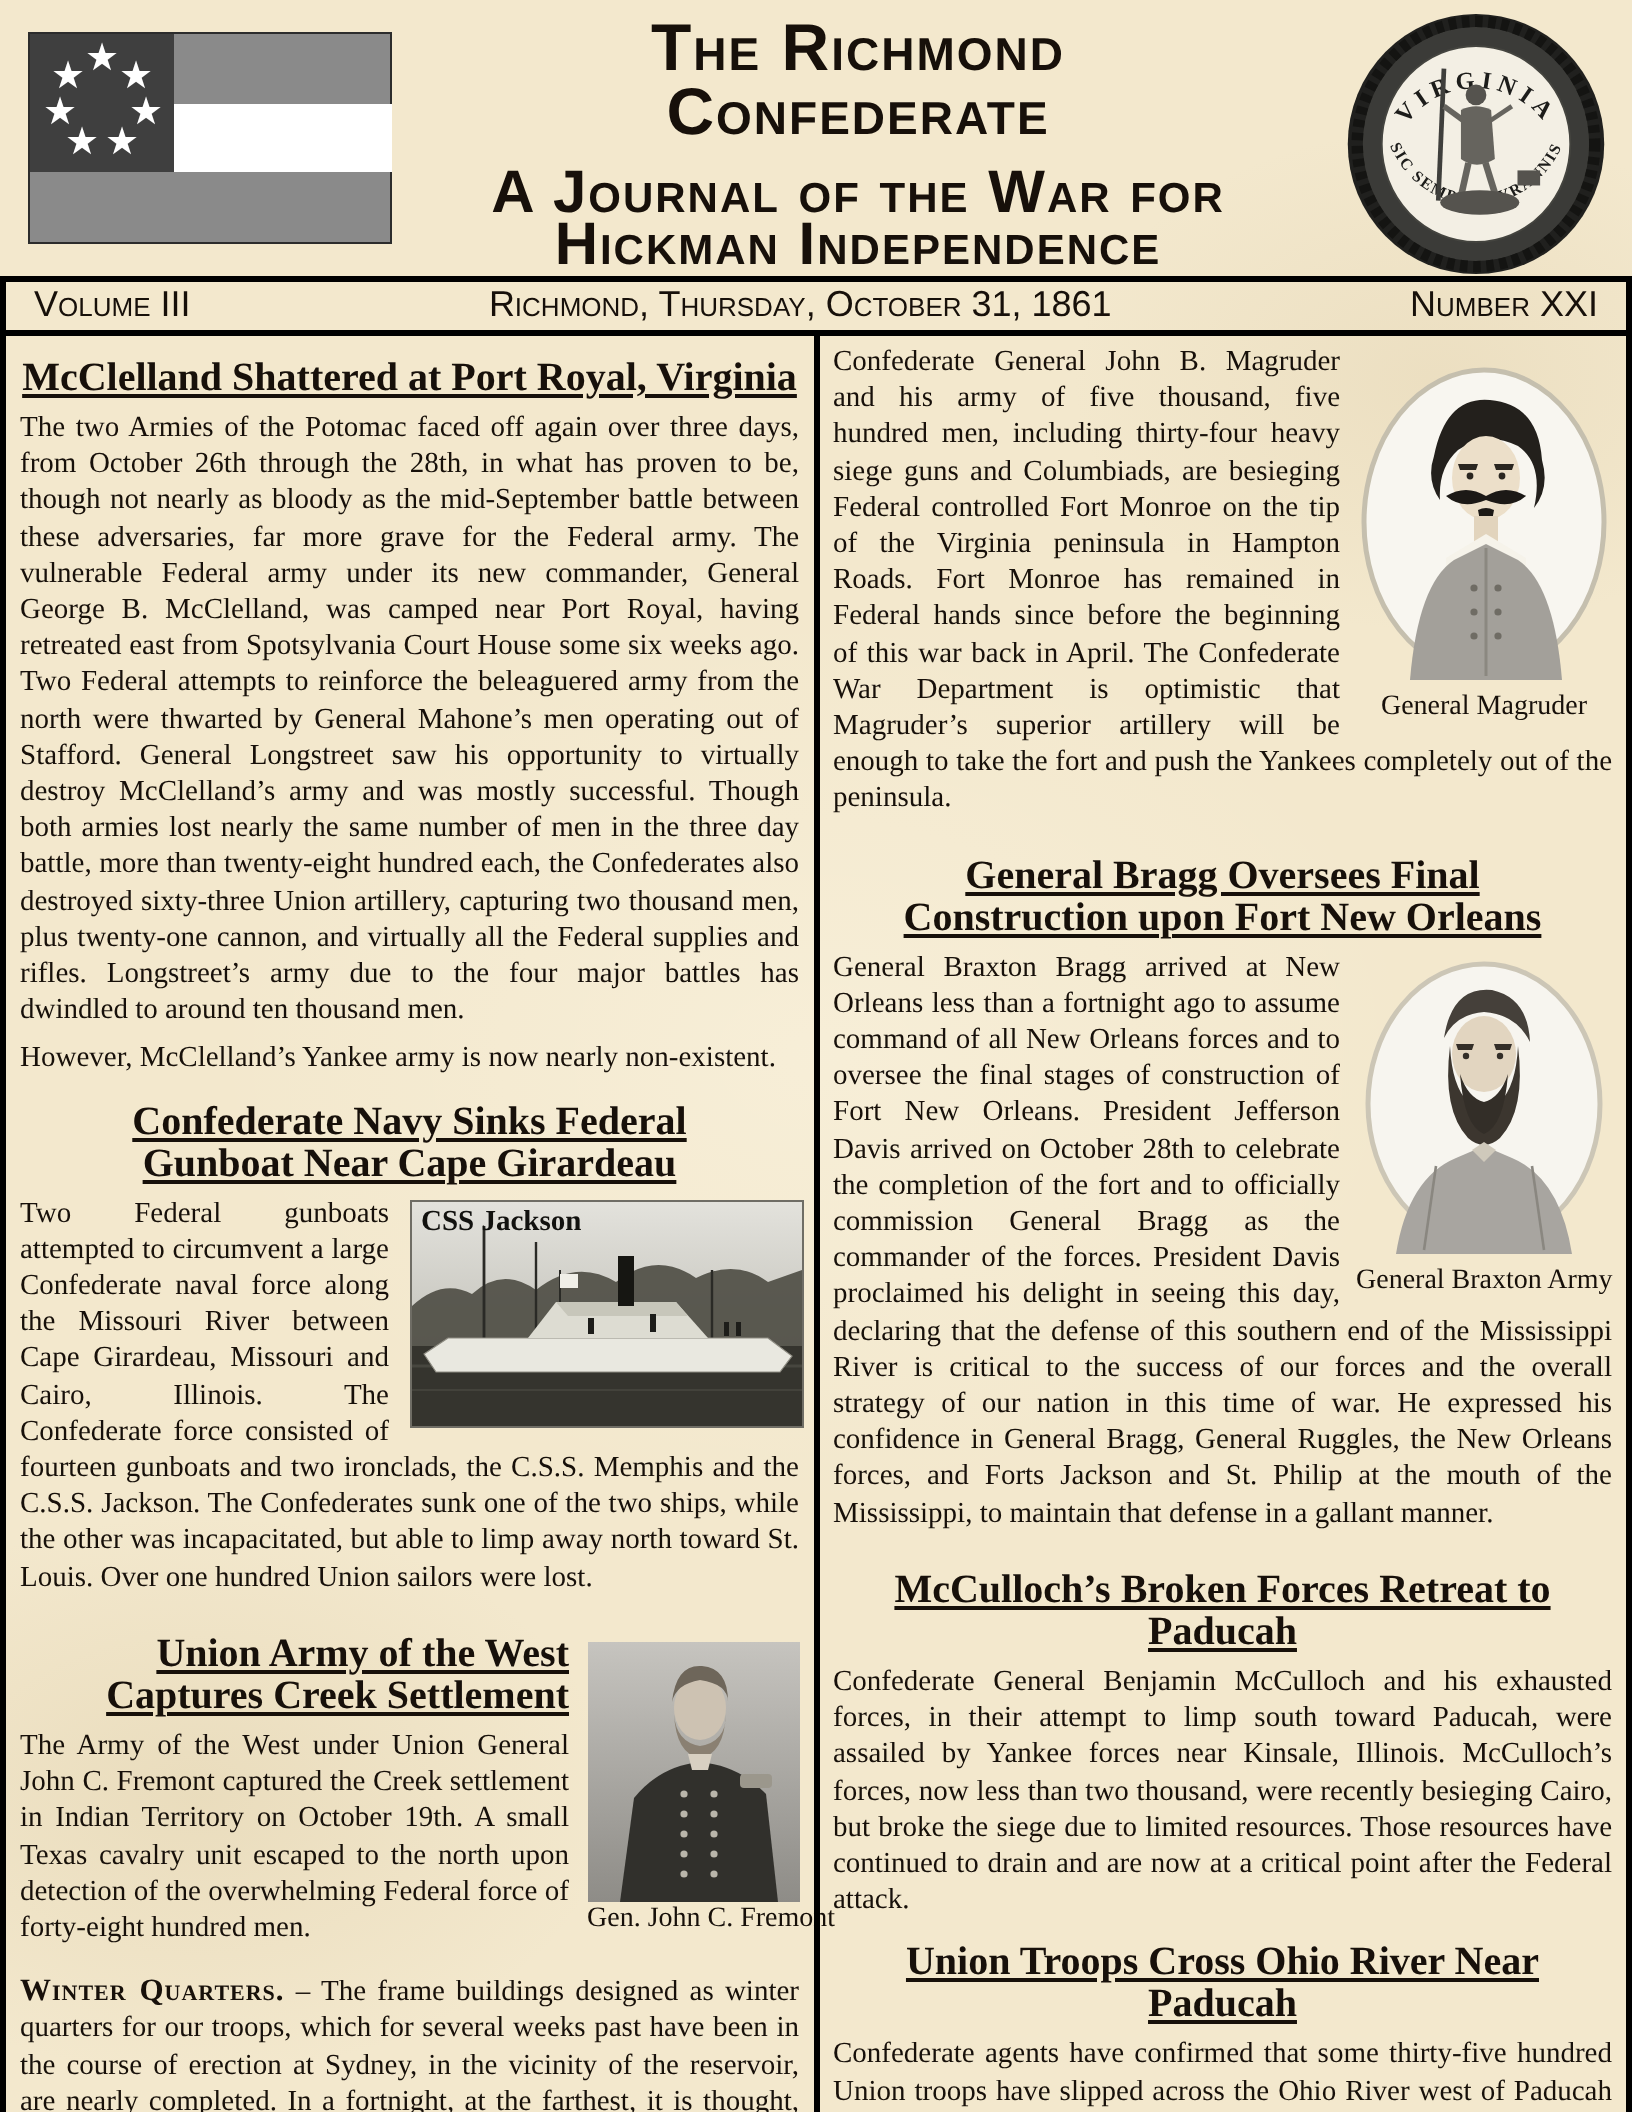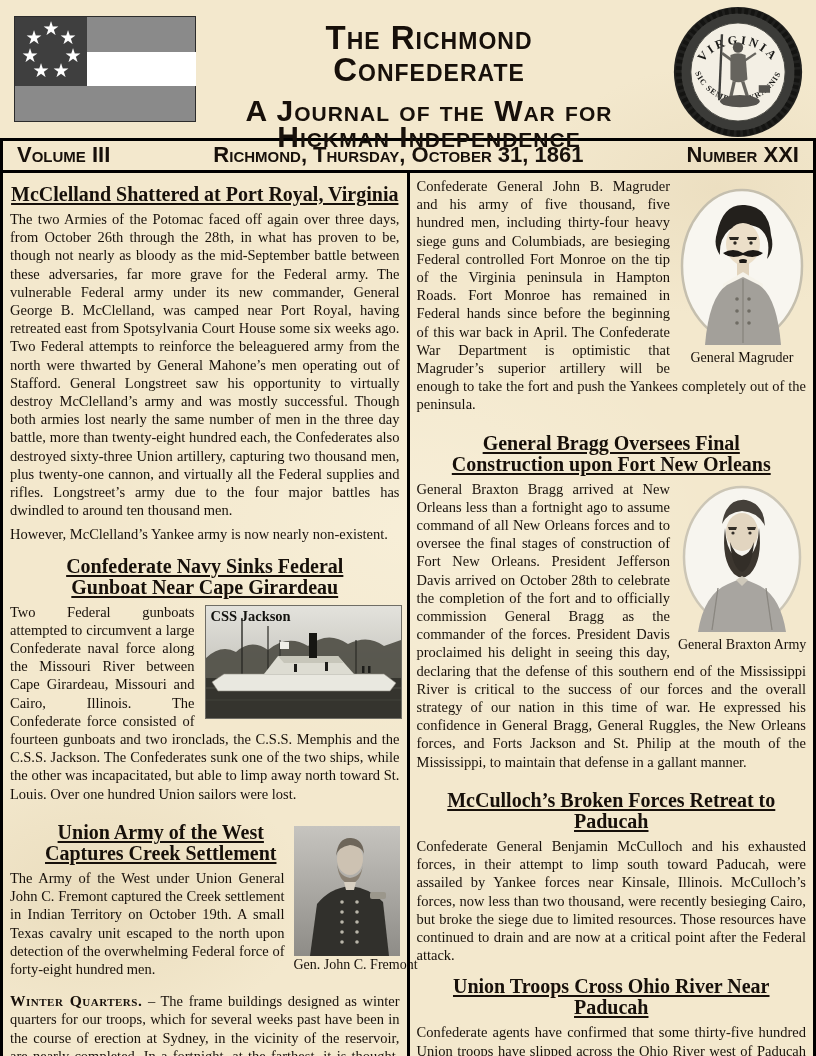--- a/index.html
+++ b/index.html
@@ -9,42 +9,42 @@
   .page{position:relative;width:816px;height:1056px;
         background:
           radial-gradient(ellipse 300px 200px at 12% 85%, rgba(205,185,140,.25), rgba(0,0,0,0) 70%),
           radial-gradient(ellipse 260px 180px at 88% 18%, rgba(210,190,150,.22), rgba(0,0,0,0) 70%),
           radial-gradient(ellipse 400px 300px at 50% 50%, rgba(255,250,235,.35), rgba(0,0,0,0) 75%),
           #f3e8cd;
         overflow:hidden;}
   
   .masthead{display:flex;align-items:flex-start;height:138px;padding:0;}
   .flag-wrap{width:200px;padding:16px 0 0 14px;flex:0 0 auto;}
-  .mast-center{flex:1 1 auto;text-align:center;padding-top:22px;
+  .mast-center{flex:1 1 auto;text-align:center;padding-top:8px;
       font-family:"Liberation Sans",sans-serif;font-variant:small-caps;font-weight:bold;}
   .mast-title{font-size:33px;line-height:32px;letter-spacing:1px;}
   .mast-title span{display:block;}
   .mast-sub{font-size:30px;line-height:26px;letter-spacing:1px;margin-top:12px;}
   .mast-sub span{display:block;}
   .seal-wrap{width:160px;flex:0 0 auto;padding:6px 12px 0 0;text-align:right;}
   
   .lower{border-left:3px solid #000;border-right:3px solid #000;}
   .dateline{display:flex;justify-content:space-between;align-items:center;
       border-top:3px solid #000;border-bottom:3px solid #000;
       padding:1px 14px 2px 14px;
-      font-family:"Liberation Sans",sans-serif;font-variant:small-caps;font-weight:bold;
-      font-size:22px;}
+      font-family:"Liberation Sans",sans-serif;font-variant:small-caps;font-weight:normal;
+      font-size:18px;}
   .columns{display:flex;align-items:stretch;min-height:883px;}
   .col{flex:1 1 0;padding:4px 7px 0 7px;min-width:0;}
   .col-divider{flex:0 0 3px;background:#000;}
   
   .headline{font-family:"Liberation Serif",serif;font-weight:bold;font-size:20px;
       line-height:21px;text-align:center;margin:7px 0 5px 0;
       text-decoration:underline;text-decoration-thickness:2px;text-underline-offset:2px;}
-  .headline.left-align{text-align:center;margin-left:27px;}
+  .headline.left-align{text-align:right;margin-left:27px;}
   .headline span{display:block;}
   .bodytext{font-size:14.5px;line-height:18.2px;text-align:justify;margin:0 0 6px 0;}
   .bodytext.last{margin-bottom:12px;}
   .lead-caps{font-variant:small-caps;font-weight:bold;letter-spacing:.5px;font-size:15.5px;}
   
   figure{margin:0;}
   .float-right{float:right;}
   .ship-fig{width:195px;margin:2px 0 4px 10px;position:relative;}
   .ship-fig svg{display:block;border:1px solid #6f6d65;}
   .photo-label{position:absolute;top:3px;left:6px;font-weight:bold;font-size:14.5px;color:#12120f;text-align:center;}

